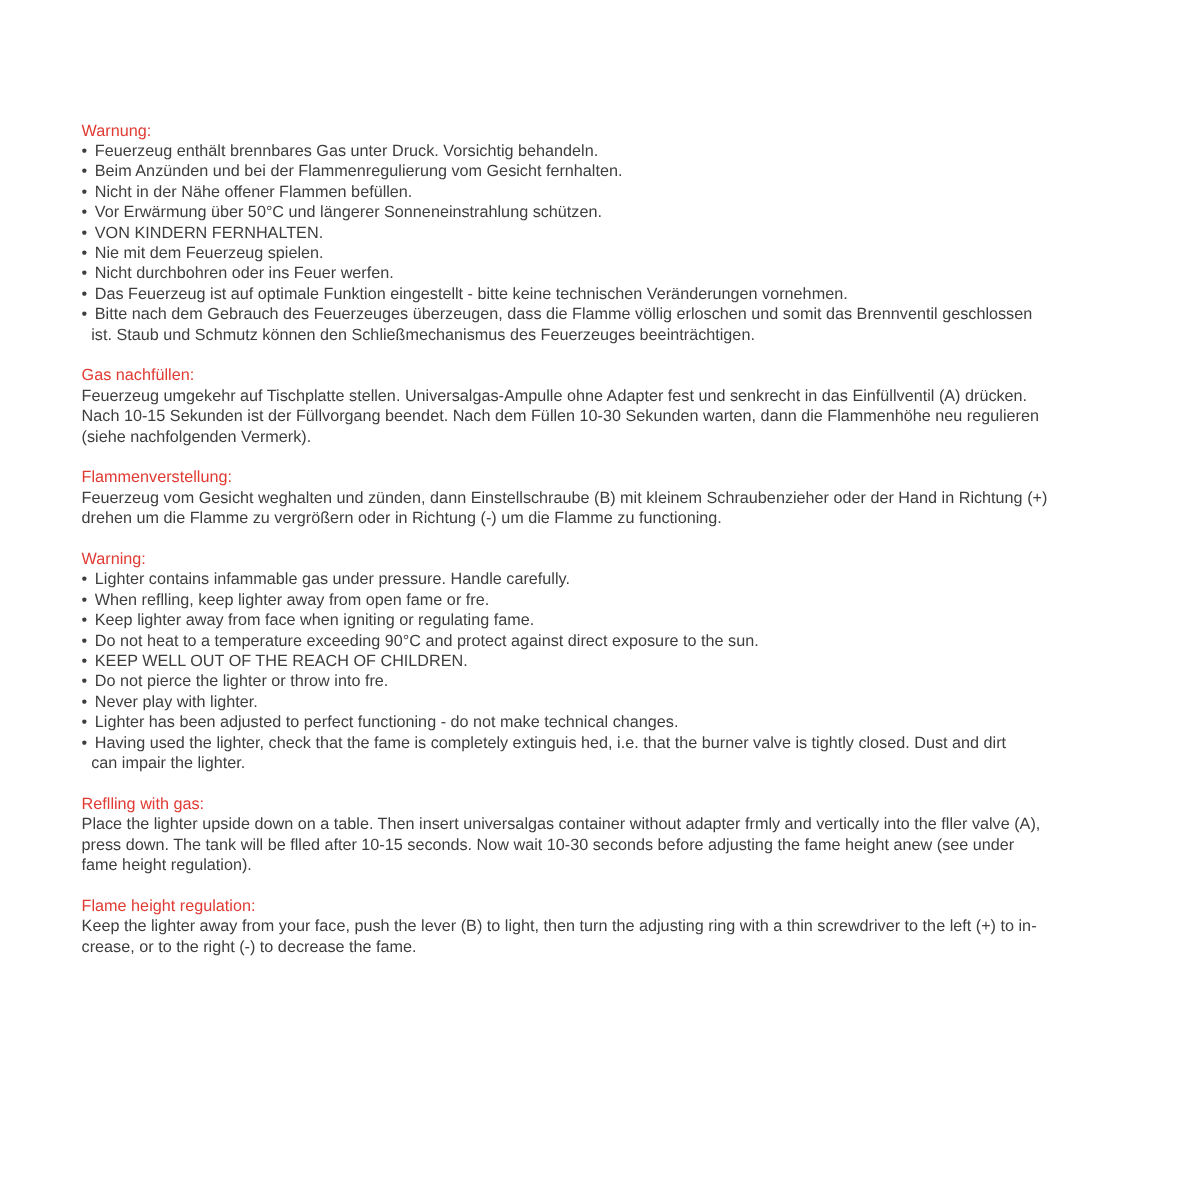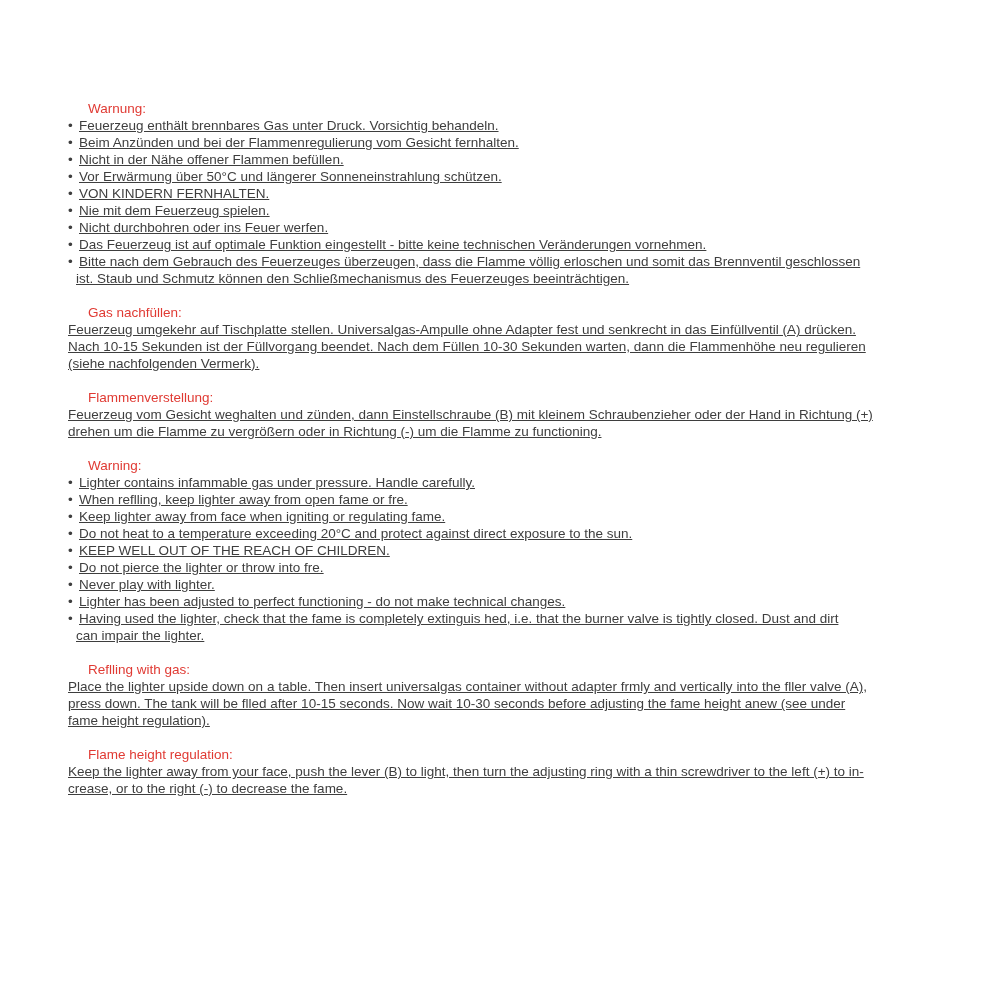--- a/index.html
+++ b/index.html
@@ -22,25 +22,23 @@
     color: #3e3e3e;
     font-size: 13.5px;
     line-height: 17px;
   }
   .section {
     margin: 0 0 17px 0;
   }
   .heading {
     color: #e03a33;
     white-space: nowrap;
-    margin-left: 20px;
   }
   .line {
     white-space: nowrap;
-    text-decoration: underline;
   }
   .line .bullet {
     display: inline-block;
     width: 11px;
     color: #3e3e3e;
   }
   .line.cont {
     padding-left: 8px;
   }
 </style>
@@ -70,21 +68,21 @@
     <section class="section">
       <div class="heading">Flammenverstellung:</div>
       <div class="line"><span>Feuerzeug vom Gesicht weghalten und zünden, dann Einstellschraube (B) mit kleinem Schraubenzieher oder der Hand in Richtung (+)</span></div>
       <div class="line"><span>drehen um die Flamme zu vergrößern oder in Richtung (-) um die Flamme zu functioning.</span></div>
     </section>
     <section class="section">
       <div class="heading">Warning:</div>
       <div class="line"><span class="bullet">•</span><span>Lighter contains infammable gas under pressure. Handle carefully.</span></div>
       <div class="line"><span class="bullet">•</span><span>When reflling, keep lighter away from open fame or fre.</span></div>
       <div class="line"><span class="bullet">•</span><span>Keep lighter away from face when igniting or regulating fame.</span></div>
-      <div class="line"><span class="bullet">•</span><span>Do not heat to a temperature exceeding 20°C and protect against direct exposure to the sun.</span></div>
+      <div class="line"><span class="bullet">•</span><span>Do not heat to a temperature exceeding 90°C and protect against direct exposure to the sun.</span></div>
       <div class="line"><span class="bullet">•</span><span>KEEP WELL OUT OF THE REACH OF CHILDREN.</span></div>
       <div class="line"><span class="bullet">•</span><span>Do not pierce the lighter or throw into fre.</span></div>
       <div class="line"><span class="bullet">•</span><span>Never play with lighter.</span></div>
       <div class="line"><span class="bullet">•</span><span>Lighter has been adjusted to perfect functioning - do not make technical changes.</span></div>
       <div class="line"><span class="bullet">•</span><span>Having used the lighter, check that the fame is completely extinguis hed, i.e. that the burner valve is tightly closed. Dust and dirt</span></div>
       <div class="line cont"><span>can impair the lighter.</span></div>
     </section>
     <section class="section">
       <div class="heading">Reflling with gas:</div>
       <div class="line"><span>Place the lighter upside down on a table. Then insert universalgas container without adapter frmly and vertically into the fller valve (A),</span></div>

